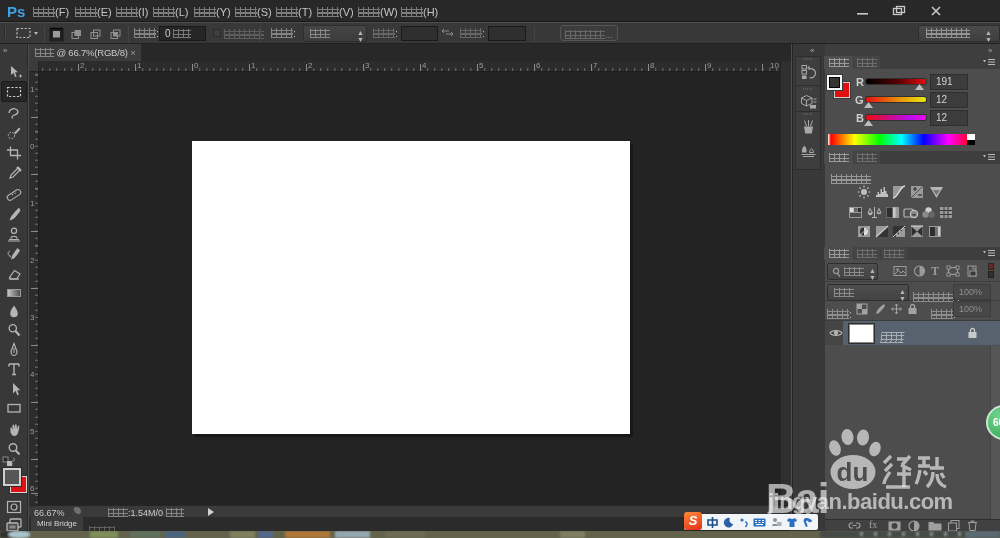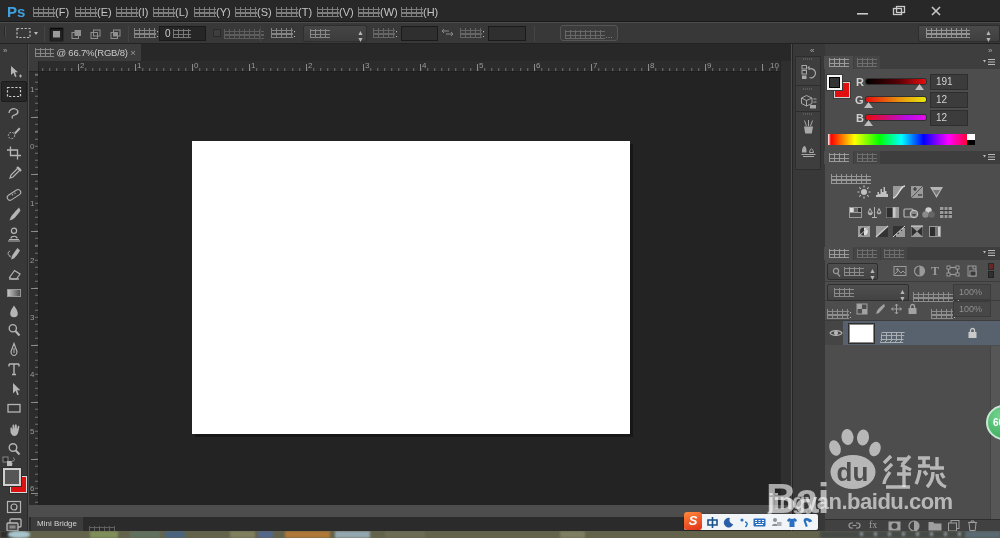--- a/index.html
+++ b/index.html
@@ -262,20 +262,26 @@
       <span class="rnum" style="left:1px;top:128px">1</span>
       <span class="rnum" style="left:1px;top:185px">2</span>
       <span class="rnum" style="left:1px;top:242px">3</span>
       <span class="rnum" style="left:1px;top:299px">4</span>
       <span class="rnum" style="left:1px;top:356px">5</span>
       <span class="rnum" style="left:1px;top:413px">6</span>
 </div>
 <div class="ab" id="rcorner"></div>
 <div class="ab" id="canvas"></div>
 
+<div class="ab" id="status">
+<span class="ab" style="left:5px;top:2px">66.67%</span>
+<span class="ab" style="left:43px;top:1px;width:9px;height:9px;border-radius:50%;background:#707070;box-shadow:inset 2px -2px 0 #3a3a3a"></span>
+<span class="ab" style="left:79px;top:2px"><i class="zh" style="width:20px;height:9px"></i>:1.54M/0 <i class="zh" style="width:18px;height:9px"></i></span>
+<span class="ab" style="left:179px;top:2px;width:0;height:0;border-left:6px solid #d0d0d0;border-top:4px solid rgba(0,0,0,0);border-bottom:4px solid rgba(0,0,0,0)"></span>
+</div>
 <div class="ab" id="mbrow"></div>
 <div class="ab" id="mbtab">Mini Bridge</div>
 <span class="ab" style="left:89px;top:520px"><i class="zh" style="width:26px;height:9px;--c:#8a8a8a"></i></span>
 
 <div class="ab" id="dock"></div>
 <div class="ab" style="left:810px;top:46px;color:#aaa;font-size:8px;letter-spacing:-1px">«</div>
 <div id="dockicons">
 <div class="ab" style="left:795px;top:56px;width:26px;height:114px;background:#3e3e3e;border:1px solid #2d2d2d"></div>
 <div class="ab" style="left:803px;top:58px;width:10px;height:2px;background:repeating-linear-gradient(90deg,#5a5a5a 0 1px,rgba(0,0,0,0) 1px 2px)"></div>
 <svg class="ab" style="left:800px;top:64px" width="17" height="16" viewBox="0 0 17 16">

